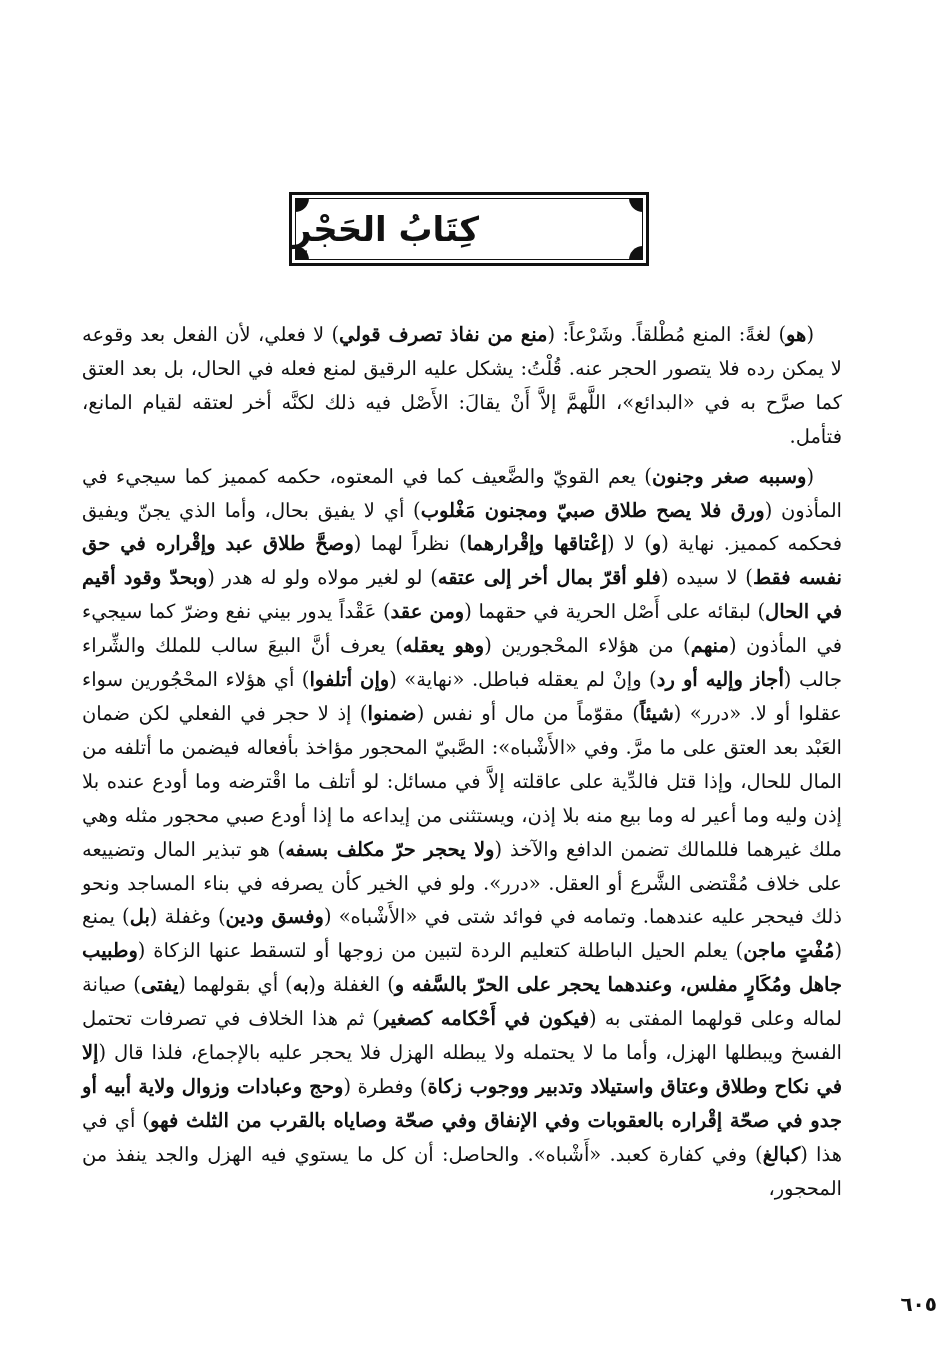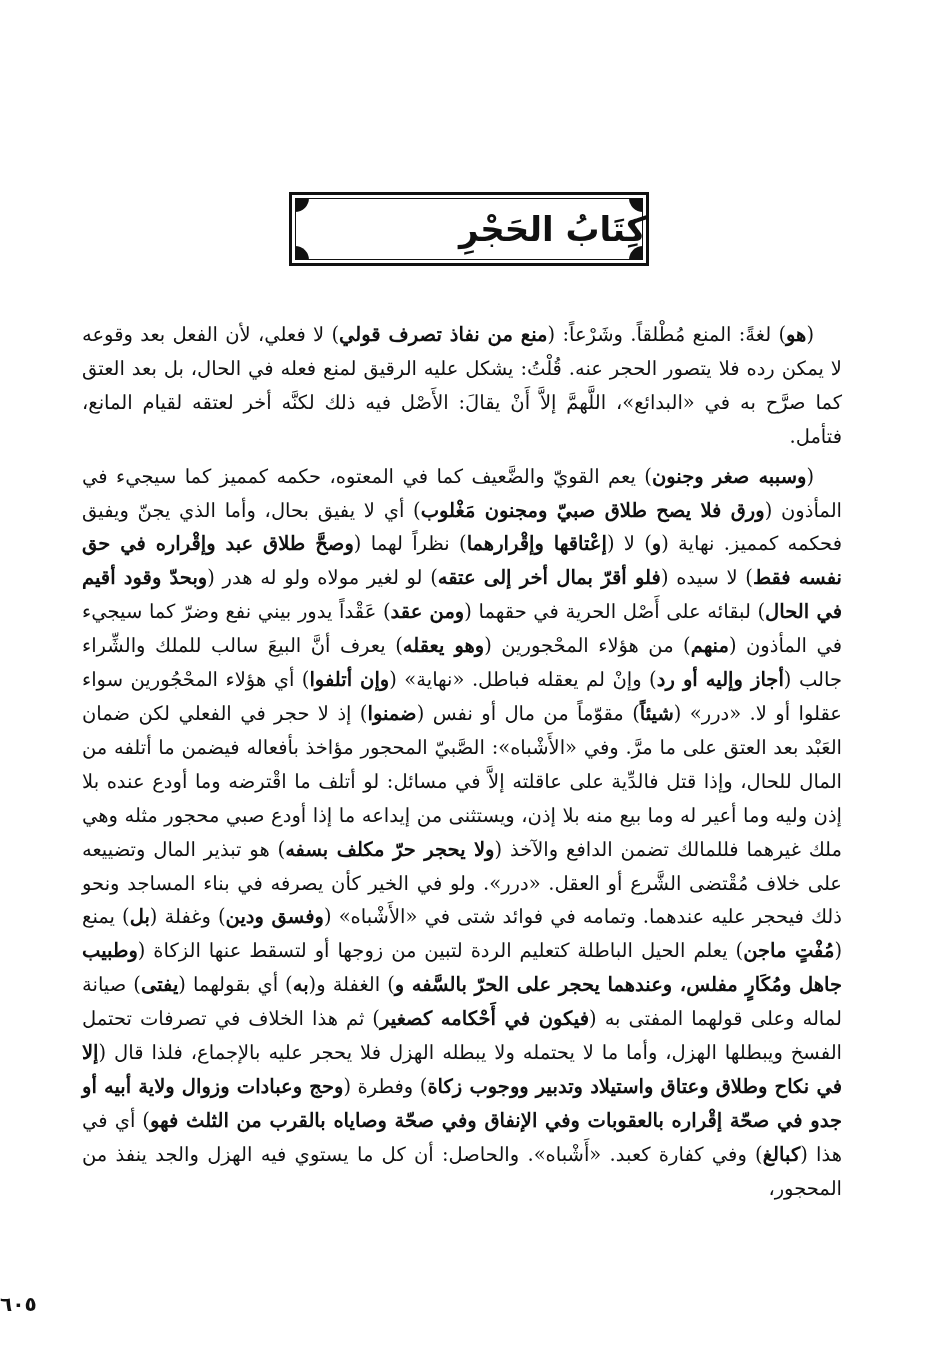--- a/index.html
+++ b/index.html
@@ -7,28 +7,28 @@
          font-family: "DejaVu Serif", "Liberation Serif", serif; color: #111; }
   .title-box { position: absolute; left: 289px; top: 192px; width: 360px; height: 74px;
                border: 3px solid #111; box-sizing: border-box; }
   .title-box .inner { position: absolute; left: 3px; top: 3px; right: 3px; bottom: 3px;
                border: 1px solid #111; }
   .corner { position: absolute; width: 14px; height: 14px; background: #111; }
   .corner.tl { left: 3px; top: 3px; border-radius: 0 0 14px 0; }
   .corner.tr { right: 3px; top: 3px; border-radius: 0 0 0 14px; }
   .corner.bl { left: 3px; bottom: 3px; border-radius: 0 14px 0 0; }
   .corner.br { right: 3px; bottom: 3px; border-radius: 14px 0 0 0; }
-  .title-text { position: absolute; left: 0; right: 0; top: 8px; text-align: right;
+  .title-text { position: absolute; left: 0; right: 0; top: 8px; text-align: left;
                font-family: "DejaVu Sans", sans-serif; font-weight: bold; font-size: 34px;
                direction: rtl; line-height: 52px; }
   .body-text { position: absolute; left: 82px; width: 776px; top: 318px;
                direction: rtl; text-align: justify; font-size: 19.5px; line-height: 33.9px; }
   .para { margin: 0 16px 6px 0; text-indent: 28px; text-align-last: right; }
   .para b { font-weight: bold; }
-  .page-number { position: absolute; left: 0; right: 0; top: 1292px; text-align: left;
+  .page-number { position: absolute; left: 0; right: 0; top: 1292px; text-align: right;
                font-family: "DejaVu Sans", sans-serif; font-weight: bold; font-size: 20px;
                direction: rtl; }
 </style>
 </head>
 <body>
 
 <div class="title-box">
   <div class="inner"></div>
   <div class="corner tl"></div>
   <div class="corner tr"></div>

